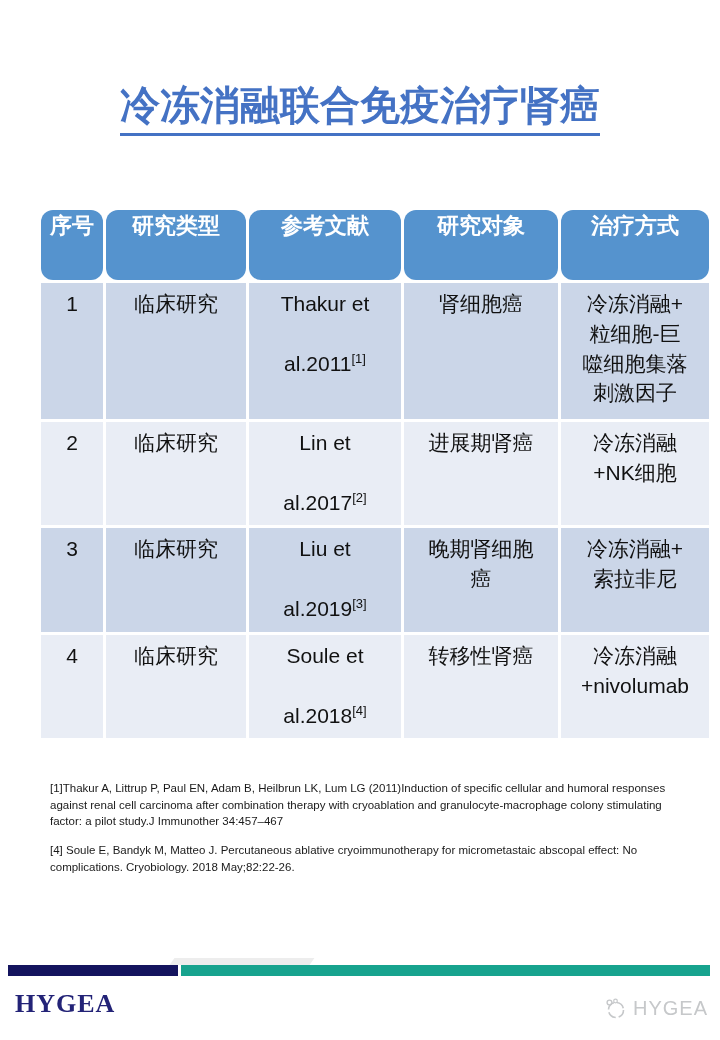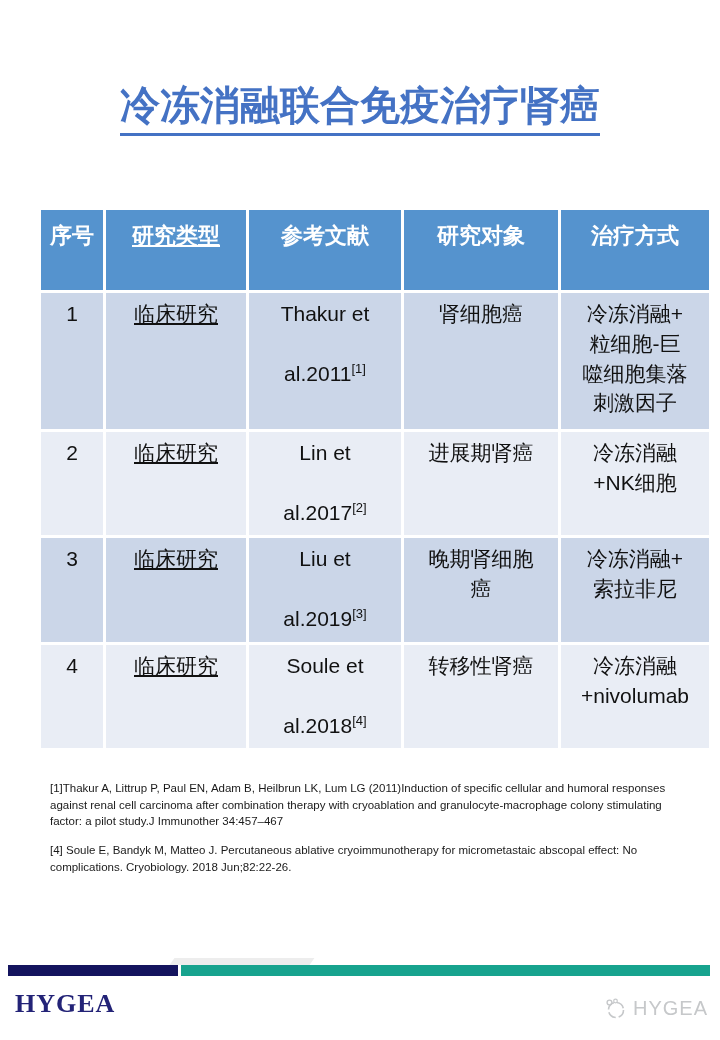--- a/index.html
+++ b/index.html
@@ -21,24 +21,24 @@
     width:644px;table-layout:fixed;
   }
   .trow{display:table-row;}
   .cell{
     display:table-cell;vertical-align:top;text-align:center;
     padding:6px 3px 8px 3px;font-size:21px;line-height:1.42;color:#111111;
     white-space:pre-line;
   }
   .hcell{
     background:#5593CE;color:#ffffff;font-weight:700;font-size:22px;
-    line-height:1.45;height:62px;padding-top:10px;
+    line-height:1.45;height:62px;padding-top:0;border-radius:12px;
   }
   .c-no{width:56px;}
-  .c-type{width:134px;text-decoration:underline;}
+  .c-type{width:134px;}
   .c-ref{width:146px;margin-top:37px;}
   .c-subj{width:148px;}
   .c-treat{width:142px;margin-top:48px;}
   .band-a .cell{background:#CBD6E8;}
   .band-b .cell{background:#E9EDF5;}
   .r1 .cell{height:122px;}
   .r2 .cell{height:62px;}
   .r3 .cell{height:80px;}
   .r4 .cell{height:86px;}
   .refcell sup{font-size:13px;line-height:0;}
@@ -127,21 +127,21 @@
         <span>al.2018</span><sup>[4]</sup></div>
       <div class="cell c-subj">转移性肾癌</div>
       <div class="cell c-treat">冷冻消融
 +nivolumab</div>
     </div>
 
   </div>
 
   <div class="footnotes">
     <p class="footnote">[1]Thakur A, Littrup P, Paul EN, Adam B, Heilbrun LK, Lum LG (2011)Induction of specific cellular and humoral responses against renal cell carcinoma after combination therapy with cryoablation and granulocyte-macrophage colony stimulating factor: a pilot study.J Immunother 34:457–467</p>
-    <p class="footnote">[4] Soule E, Bandyk M, Matteo J. Percutaneous ablative cryoimmunotherapy for micrometastaic abscopal effect: No complications. Cryobiology. 2018 Jun;82:22-26.</p>
+    <p class="footnote">[4] Soule E, Bandyk M, Matteo J. Percutaneous ablative cryoimmunotherapy for micrometastaic abscopal effect: No complications. Cryobiology. 2018 May;82:22-26.</p>
   </div>
 
   <div class="bar-swish"></div>
   <div class="bar-navy"></div>
   <div class="bar-teal"></div>
 
   <div class="logo">HYGEA</div>
 
   <div class="watermark">
     <span class="wm-icon">

